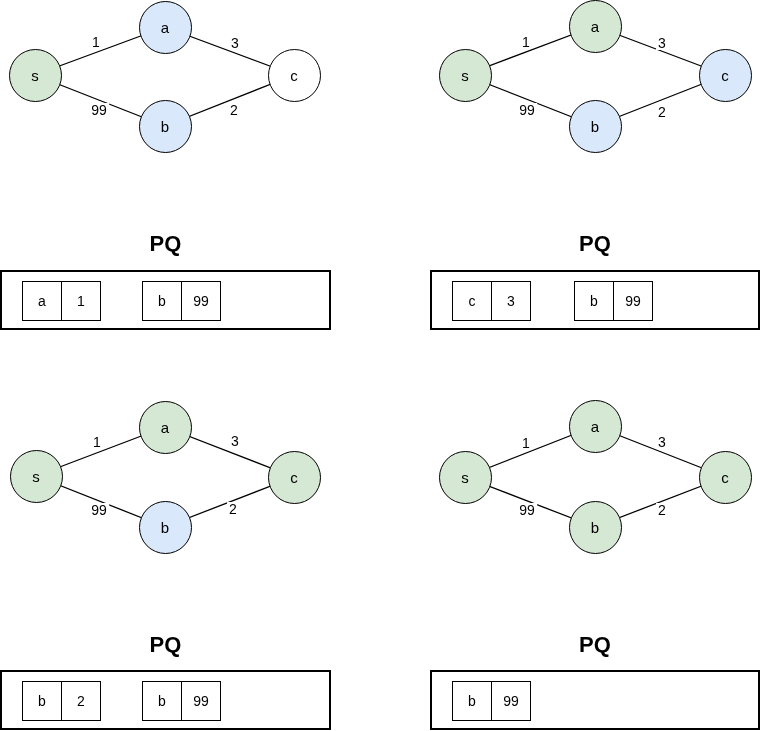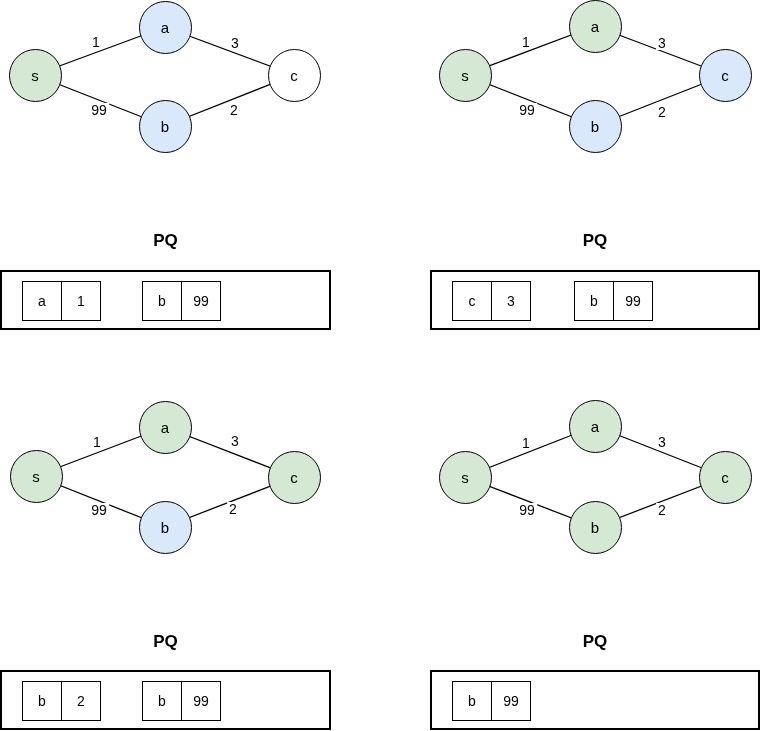--- a/index.html
+++ b/index.html
@@ -13,21 +13,21 @@
     position:absolute;width:53px;height:53px;border-radius:50%;
     border:1.5px solid #000;box-sizing:border-box;
     display:flex;align-items:center;justify-content:center;
     font-size:15px;color:#000;
   }
   .edge-label{
     position:absolute;transform:translate(-50%,-50%);
     background:#ffffff;padding:0 2px;font-size:14px;color:#000;line-height:1;
   }
   .pq-title{
-    position:absolute;text-align:center;font-weight:bold;font-size:17px;color:#000;
+    position:absolute;text-align:center;font-weight:bold;font-size:22px;color:#000;
   }
   .pq-box{
     position:absolute;border:2px solid #000;box-sizing:border-box;background:#ffffff;
   }
   .pq-entry{
     position:absolute;top:9px;display:flex;
   }
   .pq-cell{
     width:40px;height:40px;border:1px solid #000;box-sizing:border-box;
     display:flex;align-items:center;justify-content:center;

